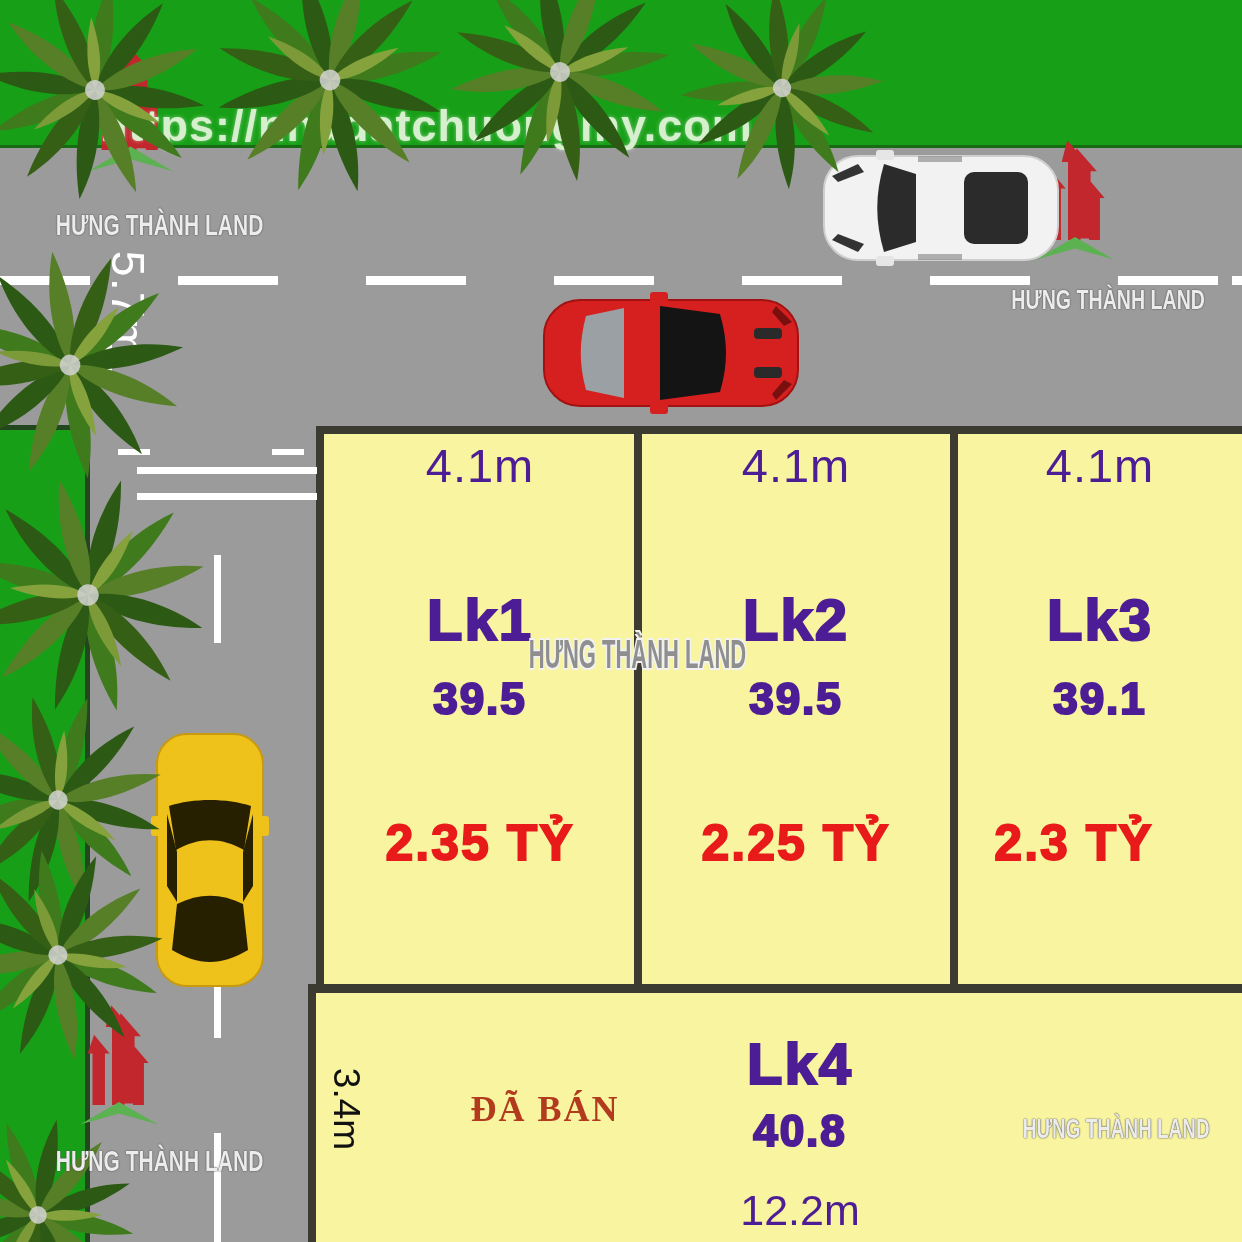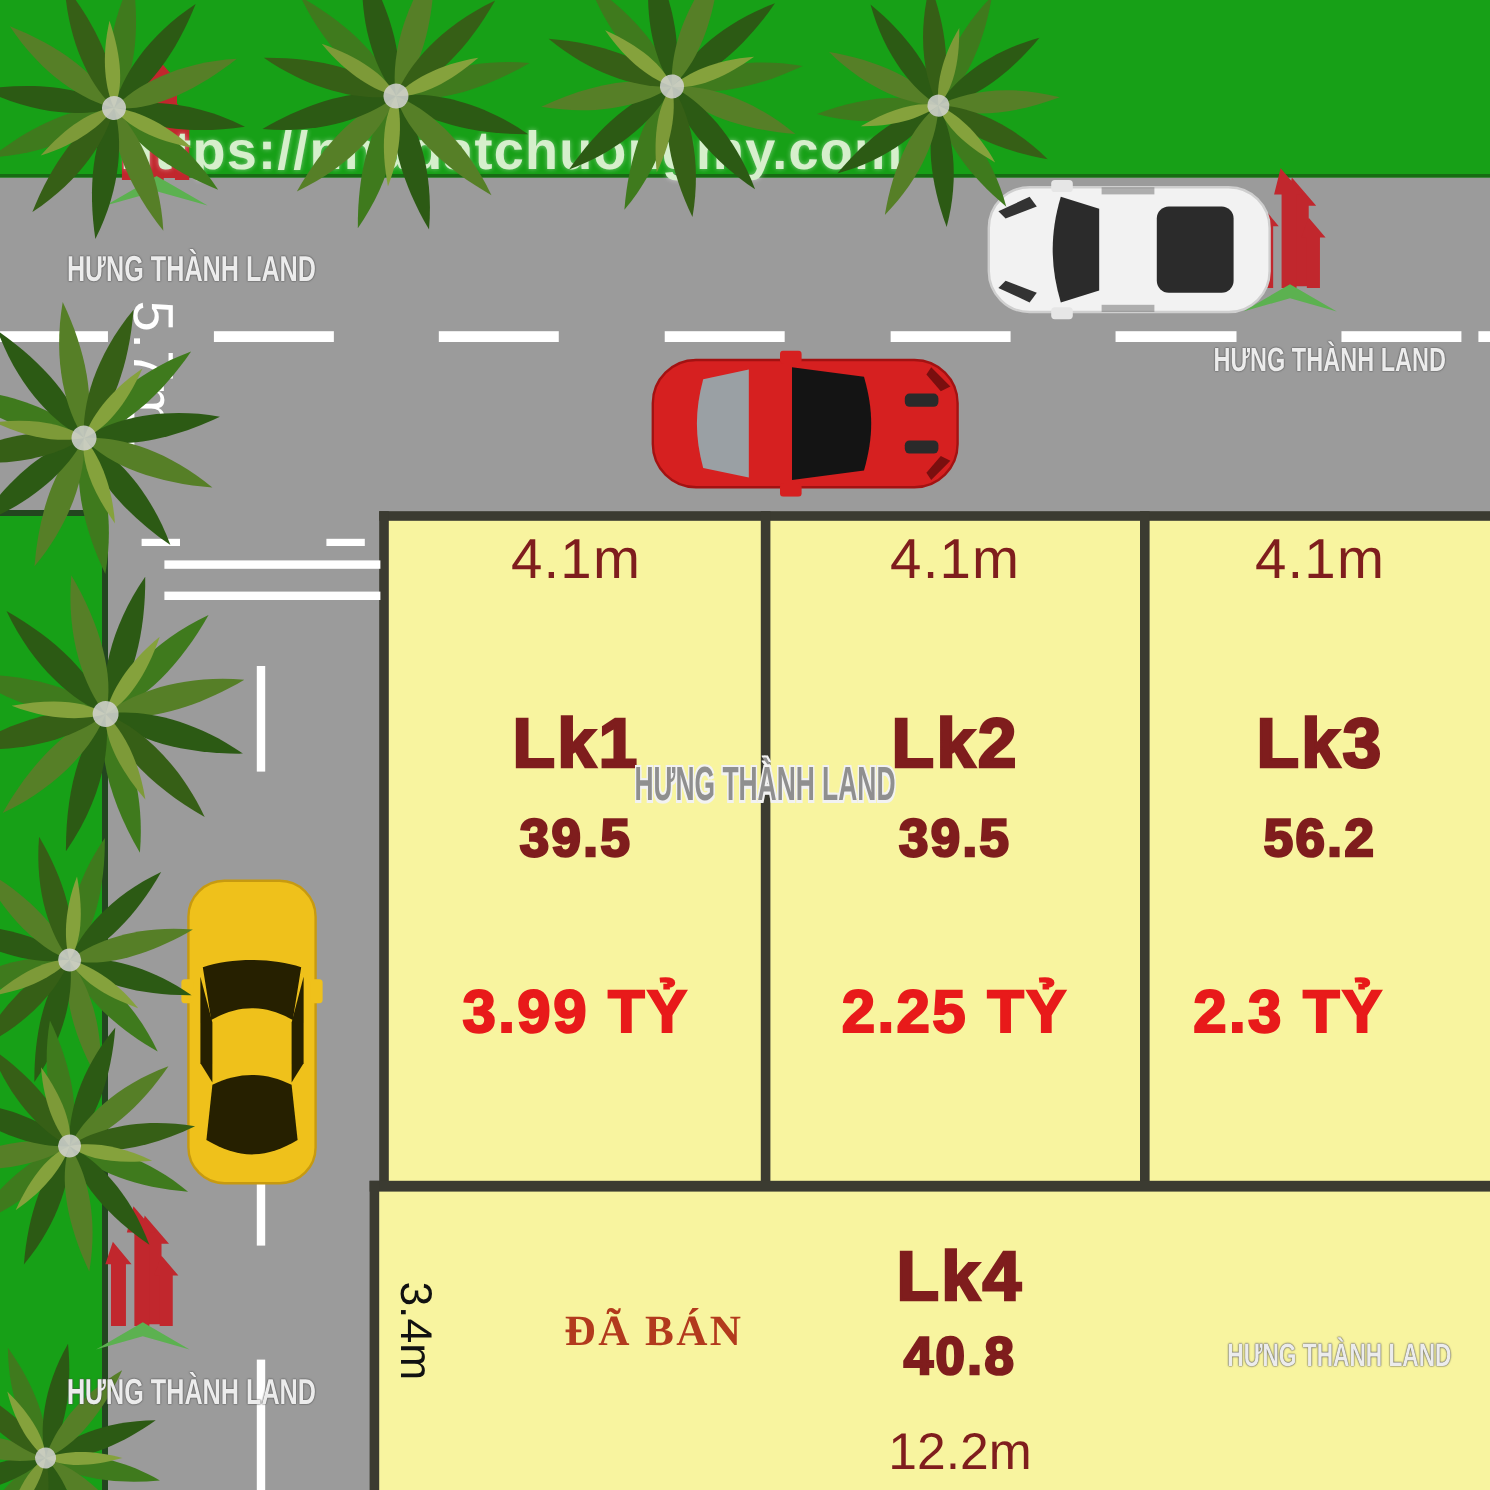--- a/index.html
+++ b/index.html
@@ -24,21 +24,21 @@
     background:repeating-linear-gradient(90deg,#fff 0 100px,transparent 100px 188px);
     background-position-x:-10px;
   }
   .vdash{left:214px;width:7px;position:absolute;background:#fff;z-index:10;}
 
   
   .plot-fill{background:#f8f49f;z-index:5;}
   .pline{background:#3b3b31;z-index:8;}
 
   
-  .ptxt{position:absolute;text-align:center;color:#7f1d1d;z-index:20;white-space:nowrap;}
+  .ptxt{position:absolute;text-align:center;color:#4c1d95;z-index:20;white-space:nowrap;}
   .dim{font-size:47px;font-weight:500;letter-spacing:1px;}
   .heavy{font-weight:bold;-webkit-text-stroke:2.2px currentColor;letter-spacing:2px;}
   .plot-name{font-size:58px;}
   .plot-area{font-size:44px;}
   .plot-price{font-size:50px;color:#e81a1a;-webkit-text-stroke:1.8px currentColor;font-weight:bold;letter-spacing:2px;}
   .white-dim{color:#fff;z-index:12;}
   .rot90{transform:rotate(90deg);transform-origin:center center;}
   .sold{
     font-family:"Liberation Serif", serif;font-weight:bold;font-size:36px;
     color:#b23a1d;letter-spacing:2px;z-index:20;
@@ -127,34 +127,34 @@
   <div class="abs pline" style="left:316px;top:426px;width:8px;height:566px;"></div>
   <div class="abs pline" style="left:634px;top:426px;width:8px;height:566px;"></div>
   <div class="abs pline" style="left:950px;top:426px;width:8px;height:566px;"></div>
   <div class="abs pline" style="left:308px;top:984px;width:934px;height:9px;"></div>
   <div class="abs pline" style="left:308px;top:984px;width:8px;height:258px;"></div>
 
   <div class="abs" style="left:326px;top:428px;width:308px;height:560px;">
     <div class="ptxt dim" style="left:0;width:308px;top:10px;">4.1m</div>
     <div class="ptxt heavy plot-name" style="left:0;width:308px;top:158px;">Lk1</div>
     <div class="ptxt heavy plot-area" style="left:0;width:308px;top:246px;">39.5</div>
-    <div class="ptxt plot-price" style="left:0;width:308px;top:386px;">3.99 TỶ</div>
+    <div class="ptxt plot-price" style="left:0;width:308px;top:386px;">2.35 TỶ</div>
   </div>
 
   <div class="abs" style="left:642px;top:428px;width:308px;height:560px;">
     <div class="ptxt dim" style="left:0;width:308px;top:10px;">4.1m</div>
     <div class="ptxt heavy plot-name" style="left:0;width:308px;top:158px;">Lk2</div>
     <div class="ptxt heavy plot-area" style="left:0;width:308px;top:246px;">39.5</div>
     <div class="ptxt plot-price" style="left:0;width:308px;top:386px;">2.25 TỶ</div>
   </div>
 
   <div class="abs" style="left:958px;top:428px;width:284px;height:560px;">
     <div class="ptxt dim" style="left:0;width:284px;top:10px;">4.1m</div>
     <div class="ptxt heavy plot-name" style="left:0;width:284px;top:158px;">Lk3</div>
-    <div class="ptxt heavy plot-area" style="left:0;width:284px;top:246px;">56.2</div>
+    <div class="ptxt heavy plot-area" style="left:0;width:284px;top:246px;">39.1</div>
     <div class="ptxt plot-price" style="left:0;width:232px;top:386px;">2.3 TỶ</div>
   </div>
 
   <div class="abs" style="left:310px;top:988px;width:932px;height:254px;"></div>
   <div class="ptxt heavy plot-name" style="left:700px;width:200px;top:1030px;text-align:center;">Lk4</div>
   <div class="ptxt heavy plot-area" style="left:690px;width:220px;top:1106px;">40.8</div>
   <div class="ptxt small-dim" style="left:690px;width:220px;top:1186px;">12.2m</div>
   <div class="ptxt sold" style="left:415px;width:260px;top:1088px;">ĐÃ BÁN</div>
   <div class="ptxt depth-dim rot90" style="left:296px;top:1088px;width:100px;">3.4m</div>
 

